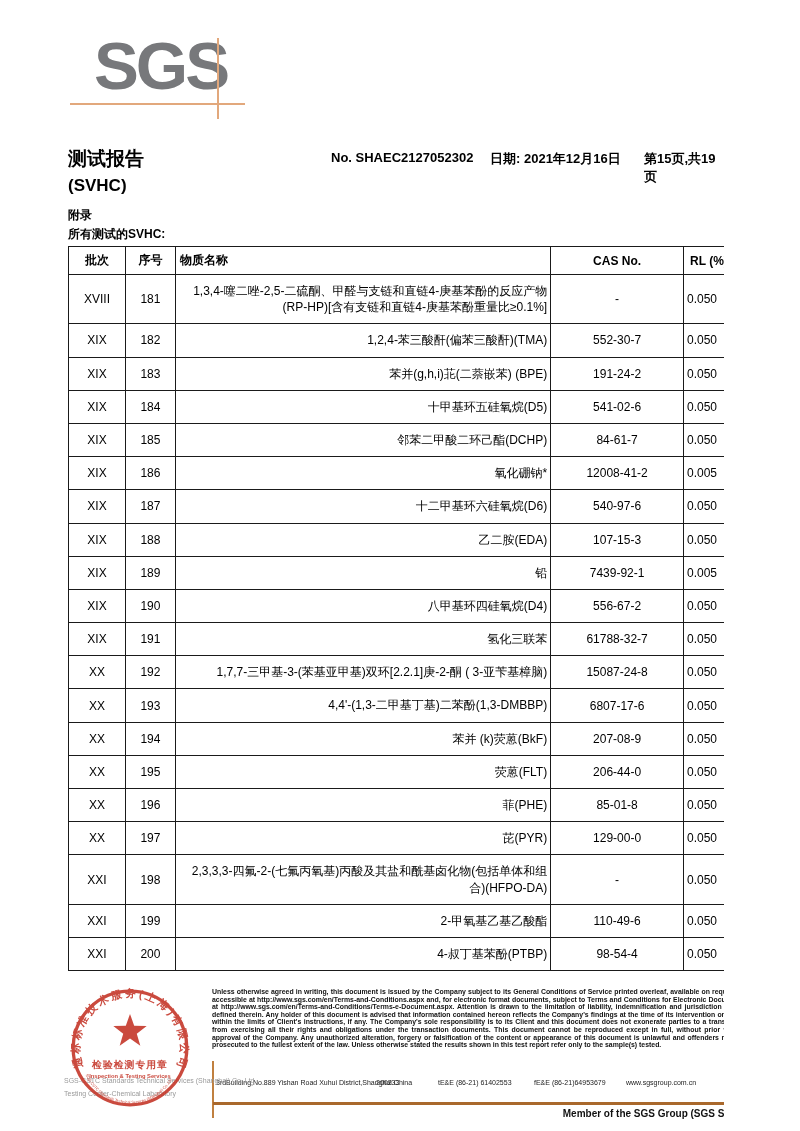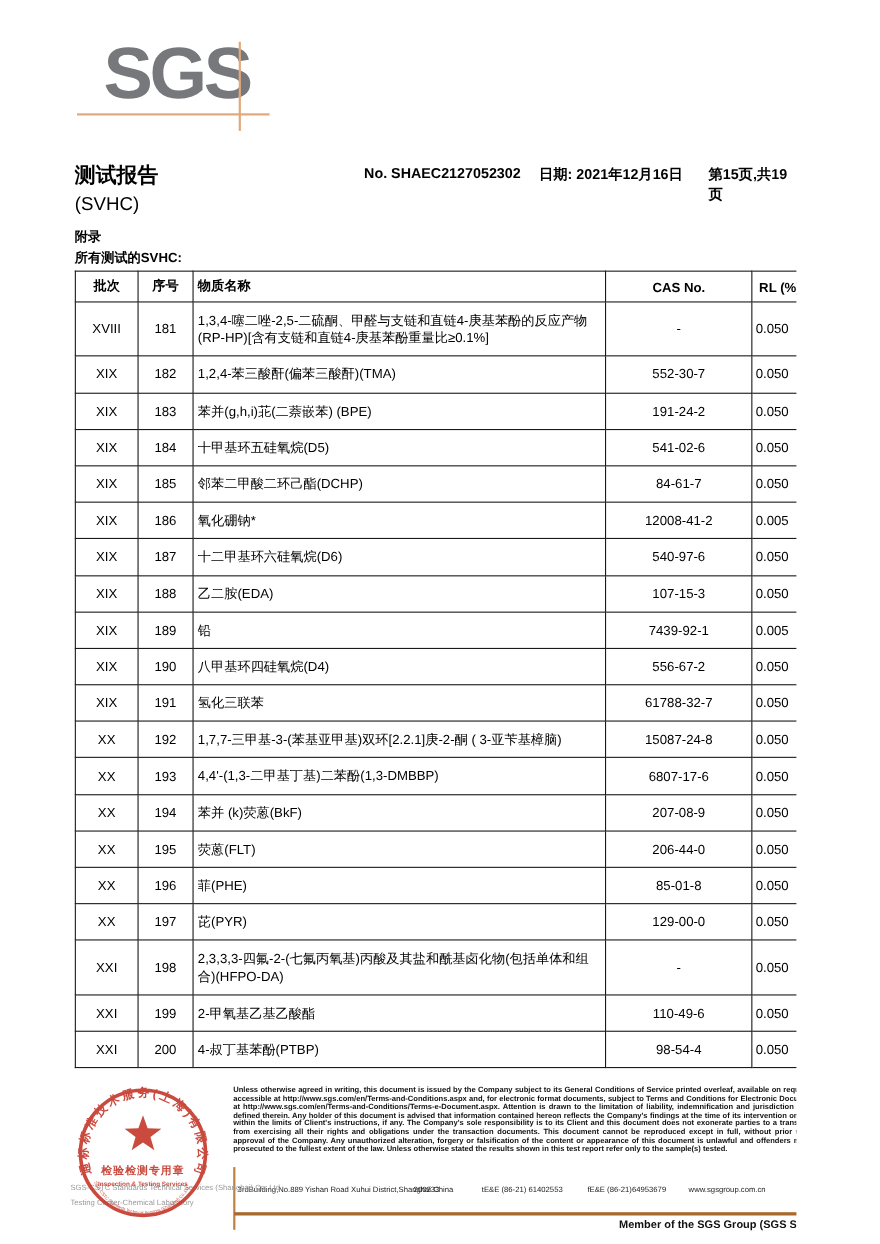--- a/index.html
+++ b/index.html
@@ -9,35 +9,35 @@
 
   
   .logo-wrap { position:absolute; left:70px; top:22px; width:200px; height:110px; }
   .logo-text { position:absolute; left:24px; top:6px; font-size:66px; font-weight:bold;
                letter-spacing:-3px; color:#77787b; transform:scaleX(1.02); transform-origin:left; }
   .logo-hline { position:absolute; left:0; top:81px; width:175px; height:2px; background:#e2a87c; }
   .logo-vline { position:absolute; left:147px; top:16px; width:2px; height:81px; background:#e2a87c; }
 
   
   .report-title { position:absolute; left:68px; top:146px; font-size:19px; font-weight:bold; }
-  .report-subtitle { position:absolute; left:68px; top:176px; font-size:17px; font-weight:normal; }
+  .report-subtitle { position:absolute; left:68px; top:176px; font-size:17px; font-weight:bold; }
   .report-no { position:absolute; left:283px; top:150px; font-size:13px; font-weight:bold;padding-left:48px; }
   .report-date { position:absolute; left:490px; top:150px; font-size:13px; font-weight:bold; }
   .report-page { position:absolute; left:644px; top:150px; font-size:13px; font-weight:bold; }
   .appendix { position:absolute; left:68px; top:207px; font-size:12px; font-weight:bold; }
   .table-caption { position:absolute; left:68px; top:226px; font-size:12px; font-weight:bold; }
 
   
   .svhc-table { position:absolute; left:68px; top:246px; width:667px; border-collapse:collapse; }
   .svhc-table th, .svhc-table td { border:1.4px solid #1a1a1a; font-size:12px; vertical-align:middle; }
   .svhc-table th { font-weight:bold; text-align:center; padding:5px 2px; }
   .svhc-table td { padding:8px 3px; }
   .col-batch { width:57px; text-align:center; }
   .col-no   { width:50px; text-align:center; }
-  .col-name { width:376px; text-align:left; padding-left:4px !important; line-height:1.35; }
+  .col-name { width:376px; text-align:right; padding-left:4px !important; line-height:1.35; }
   .col-cas  { width:133px; text-align:center; }
   .col-rl   { width:51px; text-align:left; }
 
   
   .legal { position:absolute; left:212px; top:988px; width:534px; font-size:6.9px; line-height:1.1;
            text-align:justify; font-weight:bold; color:#111; }
   .attention { position:absolute; left:212px; top:1062px; width:534px; font-size:7.1px; line-height:1.15;
                font-weight:bold; color:#e87414; }
   .addr-block { position:absolute; left:216px; top:1079px; width:540px; font-size:7px; color:#222; }
   .addr-row { display:flex; align-items:baseline; margin-bottom:4px; white-space:nowrap; }

